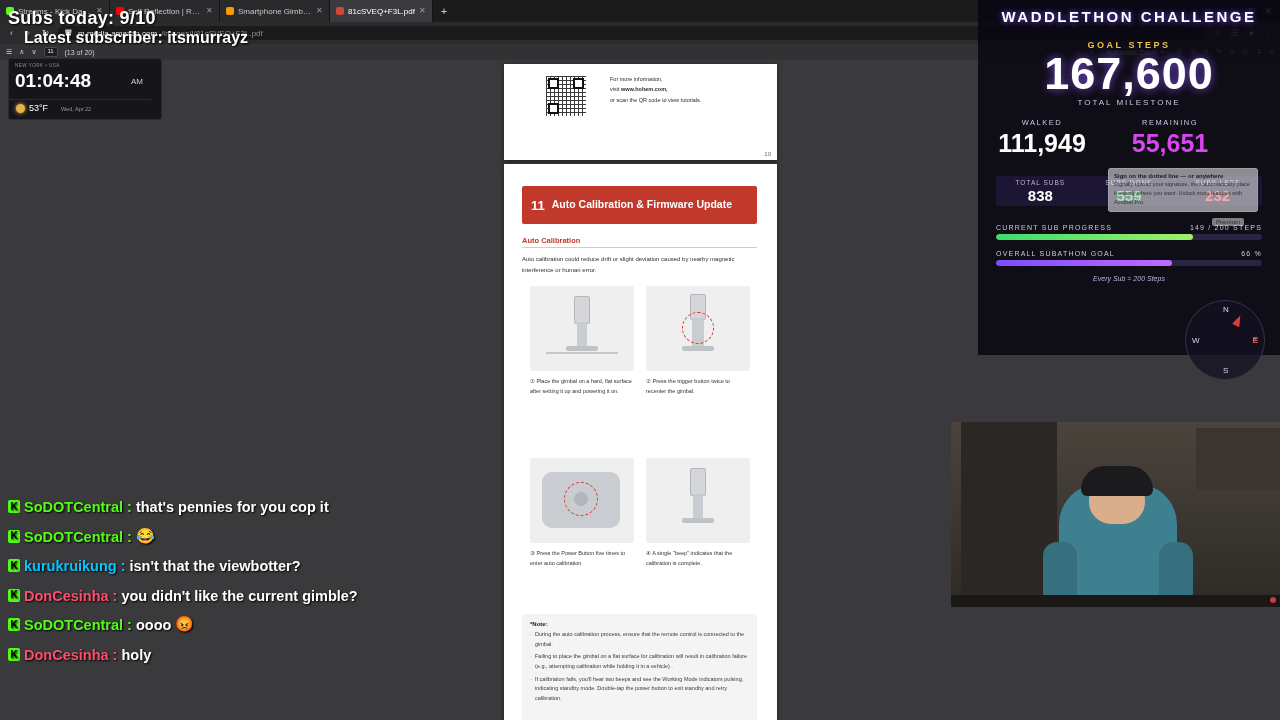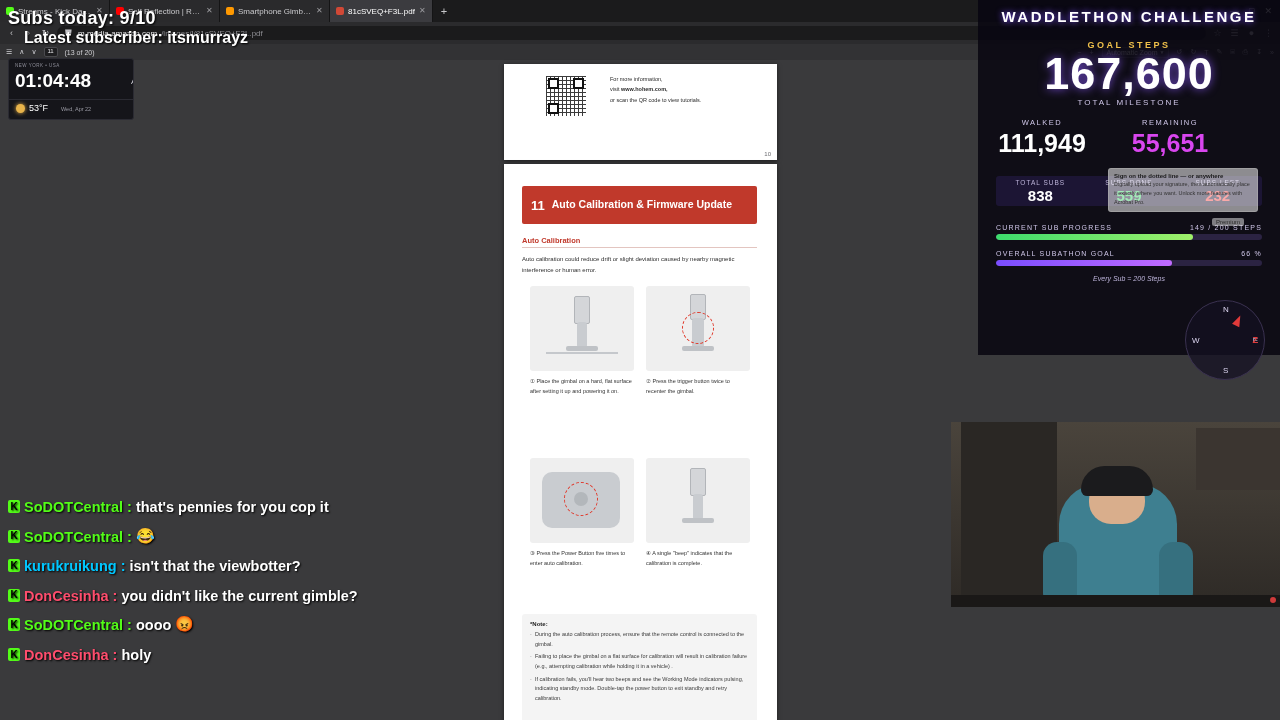--- a/index.html
+++ b/index.html
@@ -162,21 +162,21 @@
     position: absolute; left: 8px; top: 8px; color: #fff; font-size: 18px;
     font-weight: bold; text-shadow: 1px 1px 2px #000; letter-spacing: .3px;
   }
   .latest-sub {
     position: absolute; left: 24px; top: 29px; color: #fff; font-size: 16px;
     font-weight: bold; text-shadow: 1px 1px 2px #000;
   }
 
   
   .clock-widget {
-    position: absolute; left: 8px; top: 58px; width: 126px; height: 62px;
+    position: absolute; left: 8px; top: 58px; width: 154px; height: 62px;
     background: #15151a; border: 1px solid #2b2b33; border-radius: 3px; overflow: hidden;
   }
   .cw-loc { position:absolute; left:6px; top:4px; font-size:4.5px; color:#8e8e99; letter-spacing:.5px; }
   .cw-time { position:absolute; left:6px; top:11px; font-size:19px; color:#fff; font-weight:bold; }
   .cw-ampm { position:absolute; left:122px; top:18px; font-size:8px; color:#d0d0d8; }
   .cw-div { position:absolute; left:0; top:40px; width:142px; height:1px; background:#2b2b33; }
   .cw-temp { position:absolute; left:20px; top:44px; font-size:9px; color:#fff; }
   .cw-date { position:absolute; left:52px; top:47px; font-size:5.5px; color:#9a9aa4; }
   .cw-sun { position:absolute; left:7px; top:45px; width:9px; height:9px; border-radius:50%;
             background:#e8b34a; box-shadow:0 0 4px #e8b34a; }

